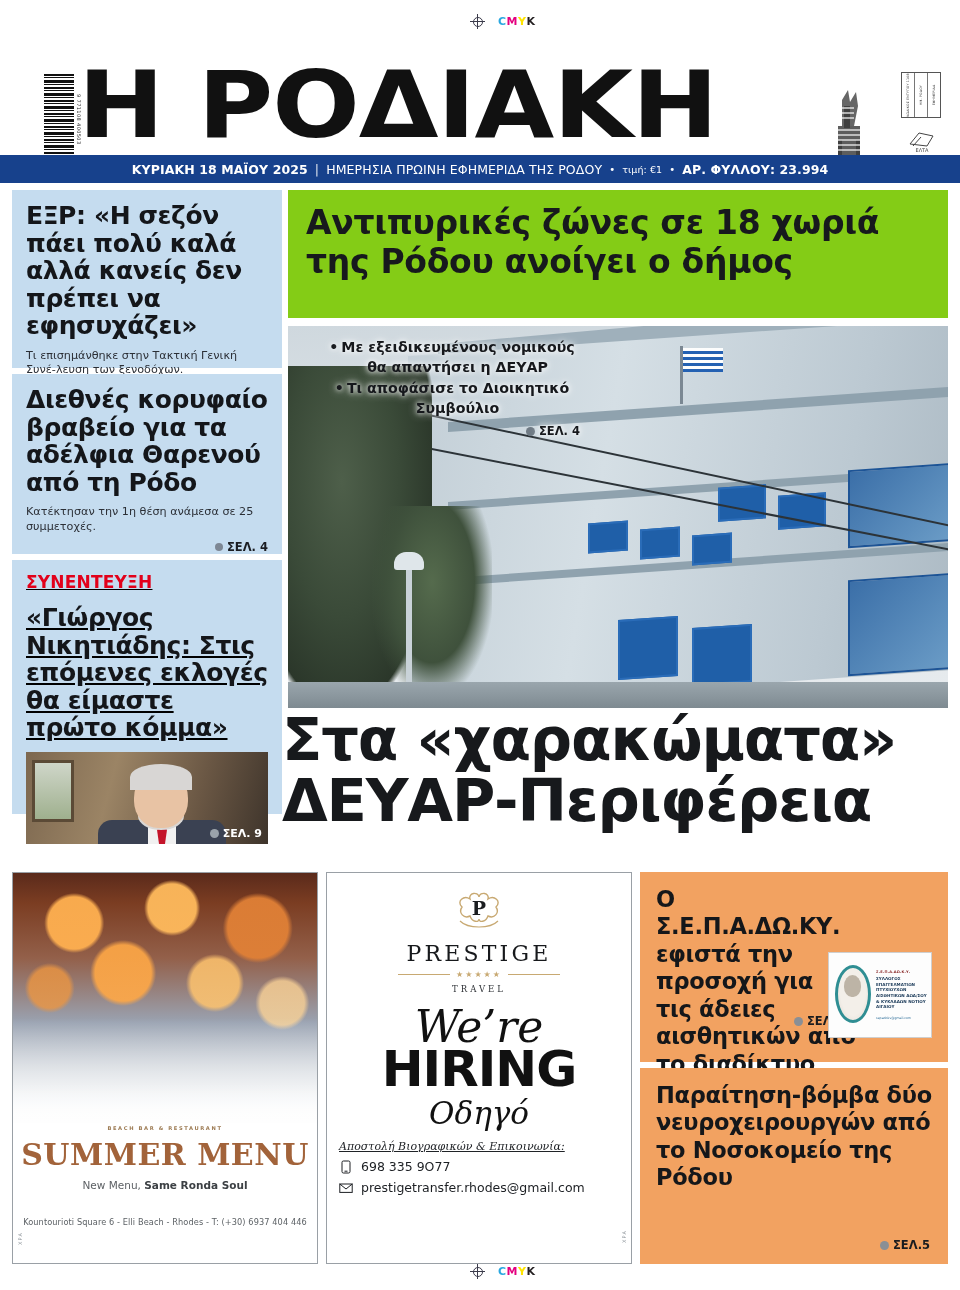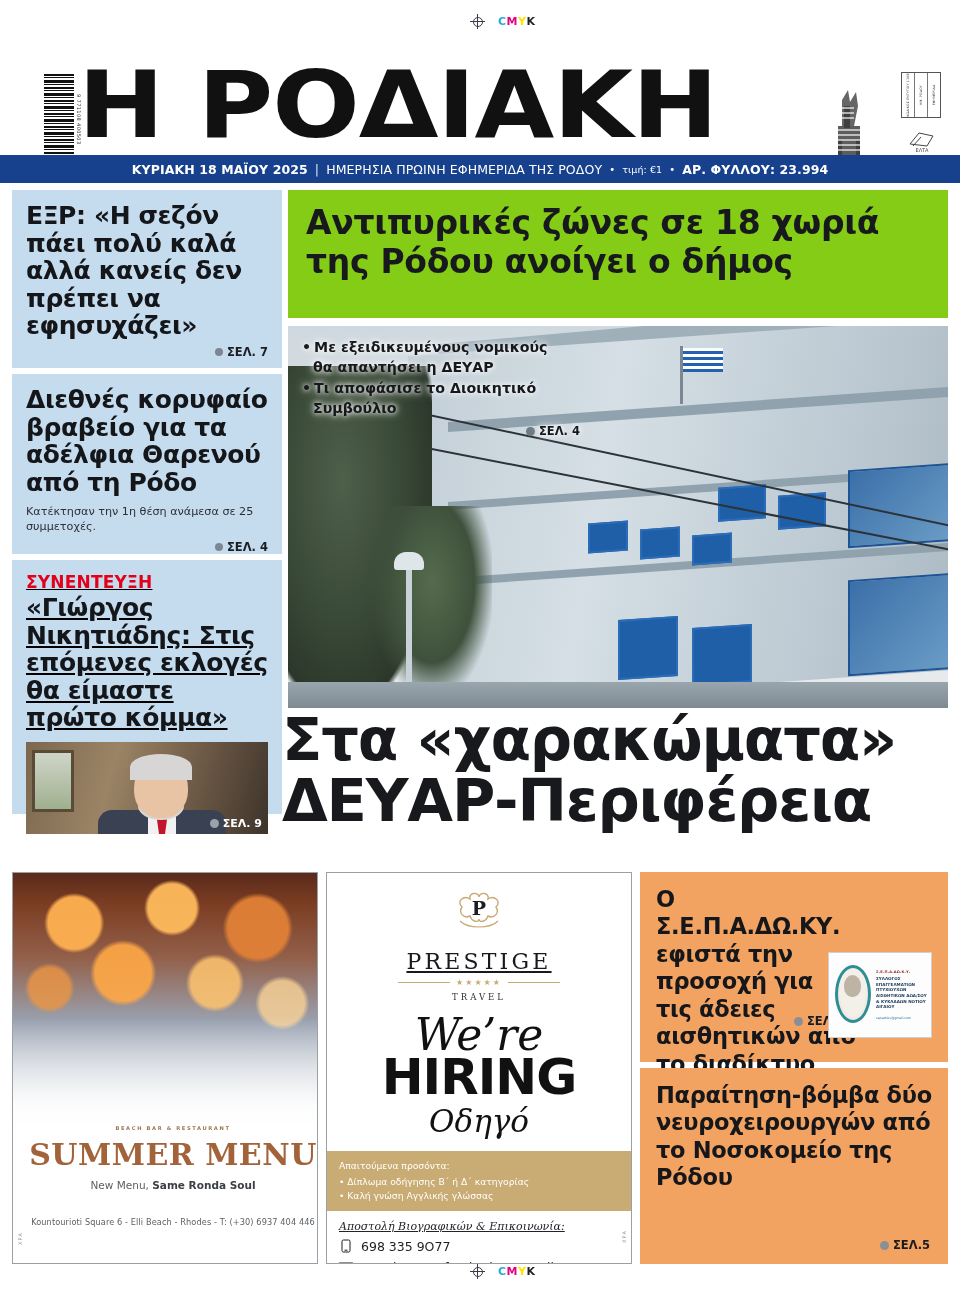--- a/index.html
+++ b/index.html
@@ -178,21 +178,21 @@
   .flag { position: absolute; left: 395px; top: 22px; width: 40px; height: 24px;
     background: repeating-linear-gradient(180deg,#ffffff 0 3px,#1b5bb0 3px 6px); opacity: .95; }
   .ground { position: absolute; left: 0; bottom: 0; width: 100%; height: 26px;
     background: linear-gradient(180deg,#9aa6ad,#7e8a91); }
 
   .photo-overlay {
     position: absolute; left: 14px; top: 12px; width: 300px;
     color: #16181c; font-size: 14.2px; font-weight: 700; line-height: 1.30;
     text-shadow: 0 0 5px rgba(255,255,255,.95), 0 0 10px rgba(255,255,255,.9);
   }
-  .photo-overlay .li { margin-bottom: 2px; }
+  .photo-overlay .li { margin-bottom: 2px; text-align: center; }
   .photo-overlay .li .b { margin-right: 3px; }
   .photo-overlay .pg {
     margin-top: 6px; text-align: right; font-size: 11.5px; font-weight: bold;
     padding-right: 22px;
   }
   .photo-overlay .pg .bullet {
     display: inline-block; width: 9px; height: 9px; border-radius: 50%;
     background: #6f7a84; margin-right: 4px; vertical-align: middle;
   }
 
@@ -221,42 +221,42 @@
       radial-gradient(circle at 12% 46%, rgba(236,150,66,.8) 0 20px, rgba(236,150,66,0) 25px),
       radial-gradient(circle at 88% 52%, rgba(250,210,150,.8) 0 22px, rgba(250,210,150,0) 27px),
       linear-gradient(180deg,#5a2a1b 0%, #7b3d22 12%, #93604a 34%, #9aa3b2 60%, #c9cfd6 80%, #eef1f4 100%);
   }
   .lanterns::after {
     content: ""; position: absolute; inset: 0;
     background: linear-gradient(180deg, rgba(255,255,255,0) 58%, rgba(255,255,255,.85) 95%);
   }
   .ad-fade { position: absolute; left: 0; top: 210px; width: 306px; height: 60px;
     background: linear-gradient(180deg, rgba(255,255,255,0), #fff); }
-  .summer-body { position: absolute; left: 8px; top: 252px; width: 100%; text-align: center; }
+  .summer-body { position: absolute; left: 0; top: 252px; width: 100%; text-align: center; }
   .summer-kicker { font-size: 5.2px; letter-spacing: 1.6px; color: #9c7a52; font-weight: bold; }
   .summer-title {
     margin-top: 6px; font-family: "DejaVu Serif", "Liberation Serif", serif;
     font-size: 30px; font-weight: 700; color: #a2633a; letter-spacing: .5px;
   }
   .summer-tag { margin-top: 7px; font-size: 10.5px; color: #5b5f63; }
   .summer-tag b { color: #3c4044; }
   .summer-addr { margin-top: 26px; font-size: 8.2px; color: #5c6165; letter-spacing: .1px; }
   .vert-code { position: absolute; left: 4px; bottom: 18px; font-size: 5px;
     color: #8d949a; writing-mode: vertical-rl; transform: rotate(180deg); letter-spacing: 1px; }
 
   #ad-prestige {
     position: absolute; left: 326px; top: 872px; width: 306px; height: 392px;
     border: 1px solid #9aa0a6; background: #fff; overflow: hidden;
   }
   .crest { width: 54px; height: 48px; margin: 16px auto 0; position: relative; }
   .crest svg { width: 100%; height: 100%; }
   .prestige-name {
-    text-align: center; margin-top: 12px;
+    text-align: center; margin-top: 4px;
     font-family: "DejaVu Serif", "Liberation Serif", serif;
-    font-size: 22px; letter-spacing: 3.2px; color: #17191c; text-decoration: underline;
+    font-size: 22px; letter-spacing: 3.2px; color: #17191c;
   }
   .stars-row { display: flex; align-items: center; justify-content: center; gap: 6px; margin-top: 4px; }
   .stars-row .rule { width: 52px; height: 1px; background: #c2a濃; background: #c8a972; }
   .stars-row .stars { color: #c8a972; font-size: 8px; letter-spacing: 2px; }
   .prestige-sub { text-align: center; margin-top: 5px; font-size: 8.5px;
     letter-spacing: 3px; color: #2d3035;
     font-family: "DejaVu Serif", "Liberation Serif", serif; }
   .were { text-align: center; margin-top: 12px;
     font-family: "DejaVu Serif", "Liberation Serif", serif;
     font-style: italic; font-size: 44px; color: #111; line-height: .95; }
@@ -389,36 +389,37 @@
     <span class="dot">•</span>
     <span class="small">τιμή: €1</span>
     <span class="dot">•</span>
     <span class="b">ΑΡ. ΦΥΛΛΟΥ: 23.994</span>
   </div>
 
   <div id="sidebar">
 
     <div class="side-card" style="height:178px;">
       <h2>ΕΞΡ: «Η σεζόν πάει πολύ καλά αλλά κανείς δεν πρέπει να εφησυχάζει»</h2>
+      <p class="sub">Τι επισημάνθηκε στην Τακτική Γενική Συνέ-λευση των ξενοδόχων.</p>
       <div class="pagref">
         <span class="bullet"></span><span>ΣΕΛ. 7</span>
       </div>
     </div>
 
     <div class="side-card" style="height:180px;">
       <h2>Διεθνές κορυφαίο βραβείο για τα αδέλφια Θαρενού από τη Ρόδο</h2>
       <p class="sub">Κατέκτησαν την 1η θέση ανάμεσα σε 25 συμμετοχές.</p>
       <div class="pagref">
         <span class="bullet"></span><span>ΣΕΛ. 4</span>
       </div>
     </div>
 
     <div class="side-card" style="height:254px;padding-top:12px;text-decoration:underline;">
       <div class="kicker">ΣΥΝΕΝΤΕΥΞΗ</div>
-      <h2 style="margin-top:2px;">«Γιώργος Νικητιάδης: Στις επόμενες εκλογές θα είμαστε πρώτο κόμμα»</h2>
+      <h2 style="margin-top:12px;">«Γιώργος Νικητιάδης: Στις επόμενες εκλογές θα είμαστε πρώτο κόμμα»</h2>
       <div class="interview-photo">
         <div class="ip-wall"></div>
         <div class="ip-frame"></div>
         <div class="ip-body"></div>
         <div class="ip-shirt"></div>
         <div class="ip-tie"></div>
         <div class="ip-beard"></div>
         <div class="ip-head"></div>
         <div class="ip-hair"></div>
         <div class="pagref-ov">
@@ -503,25 +504,20 @@
     <div class="prestige-name">PRESTIGE</div>
     <div class="stars-row">
       <span class="rule"></span>
       <span class="stars">★★★★★</span>
       <span class="rule"></span>
     </div>
     <div class="prestige-sub">TRAVEL</div>
     <div class="were">We’re</div>
     <div class="hiring">HIRING</div>
     <div class="odigo">Οδηγό</div>
-    <div class="gold-band">
-      <div class="t1">Απαιτούμενα προσόντα:</div>
-      <div>• Δίπλωμα οδήγησης Β΄ ή Δ΄ κατηγορίας</div>
-      <div>• Καλή γνώση Αγγλικής γλώσσας</div>
-    </div>
     <div class="contact">
       <div class="hdr">Αποστολή Βιογραφικών &amp; Επικοινωνία:</div>
       <div class="row">
         <span class="ci">
           <svg viewBox="0 0 14 14">
               <rect x="3" y="1" width="8" height="12" rx="1.4" fill="none" stroke="#1c1f23" stroke-width="1"></rect>
               <line x1="5.5" y1="11.2" x2="8.5" y2="11.2" stroke="#1c1f23" stroke-width="1"></line>
             </svg>
         </span>
         <span>698 335 9O77</span>

